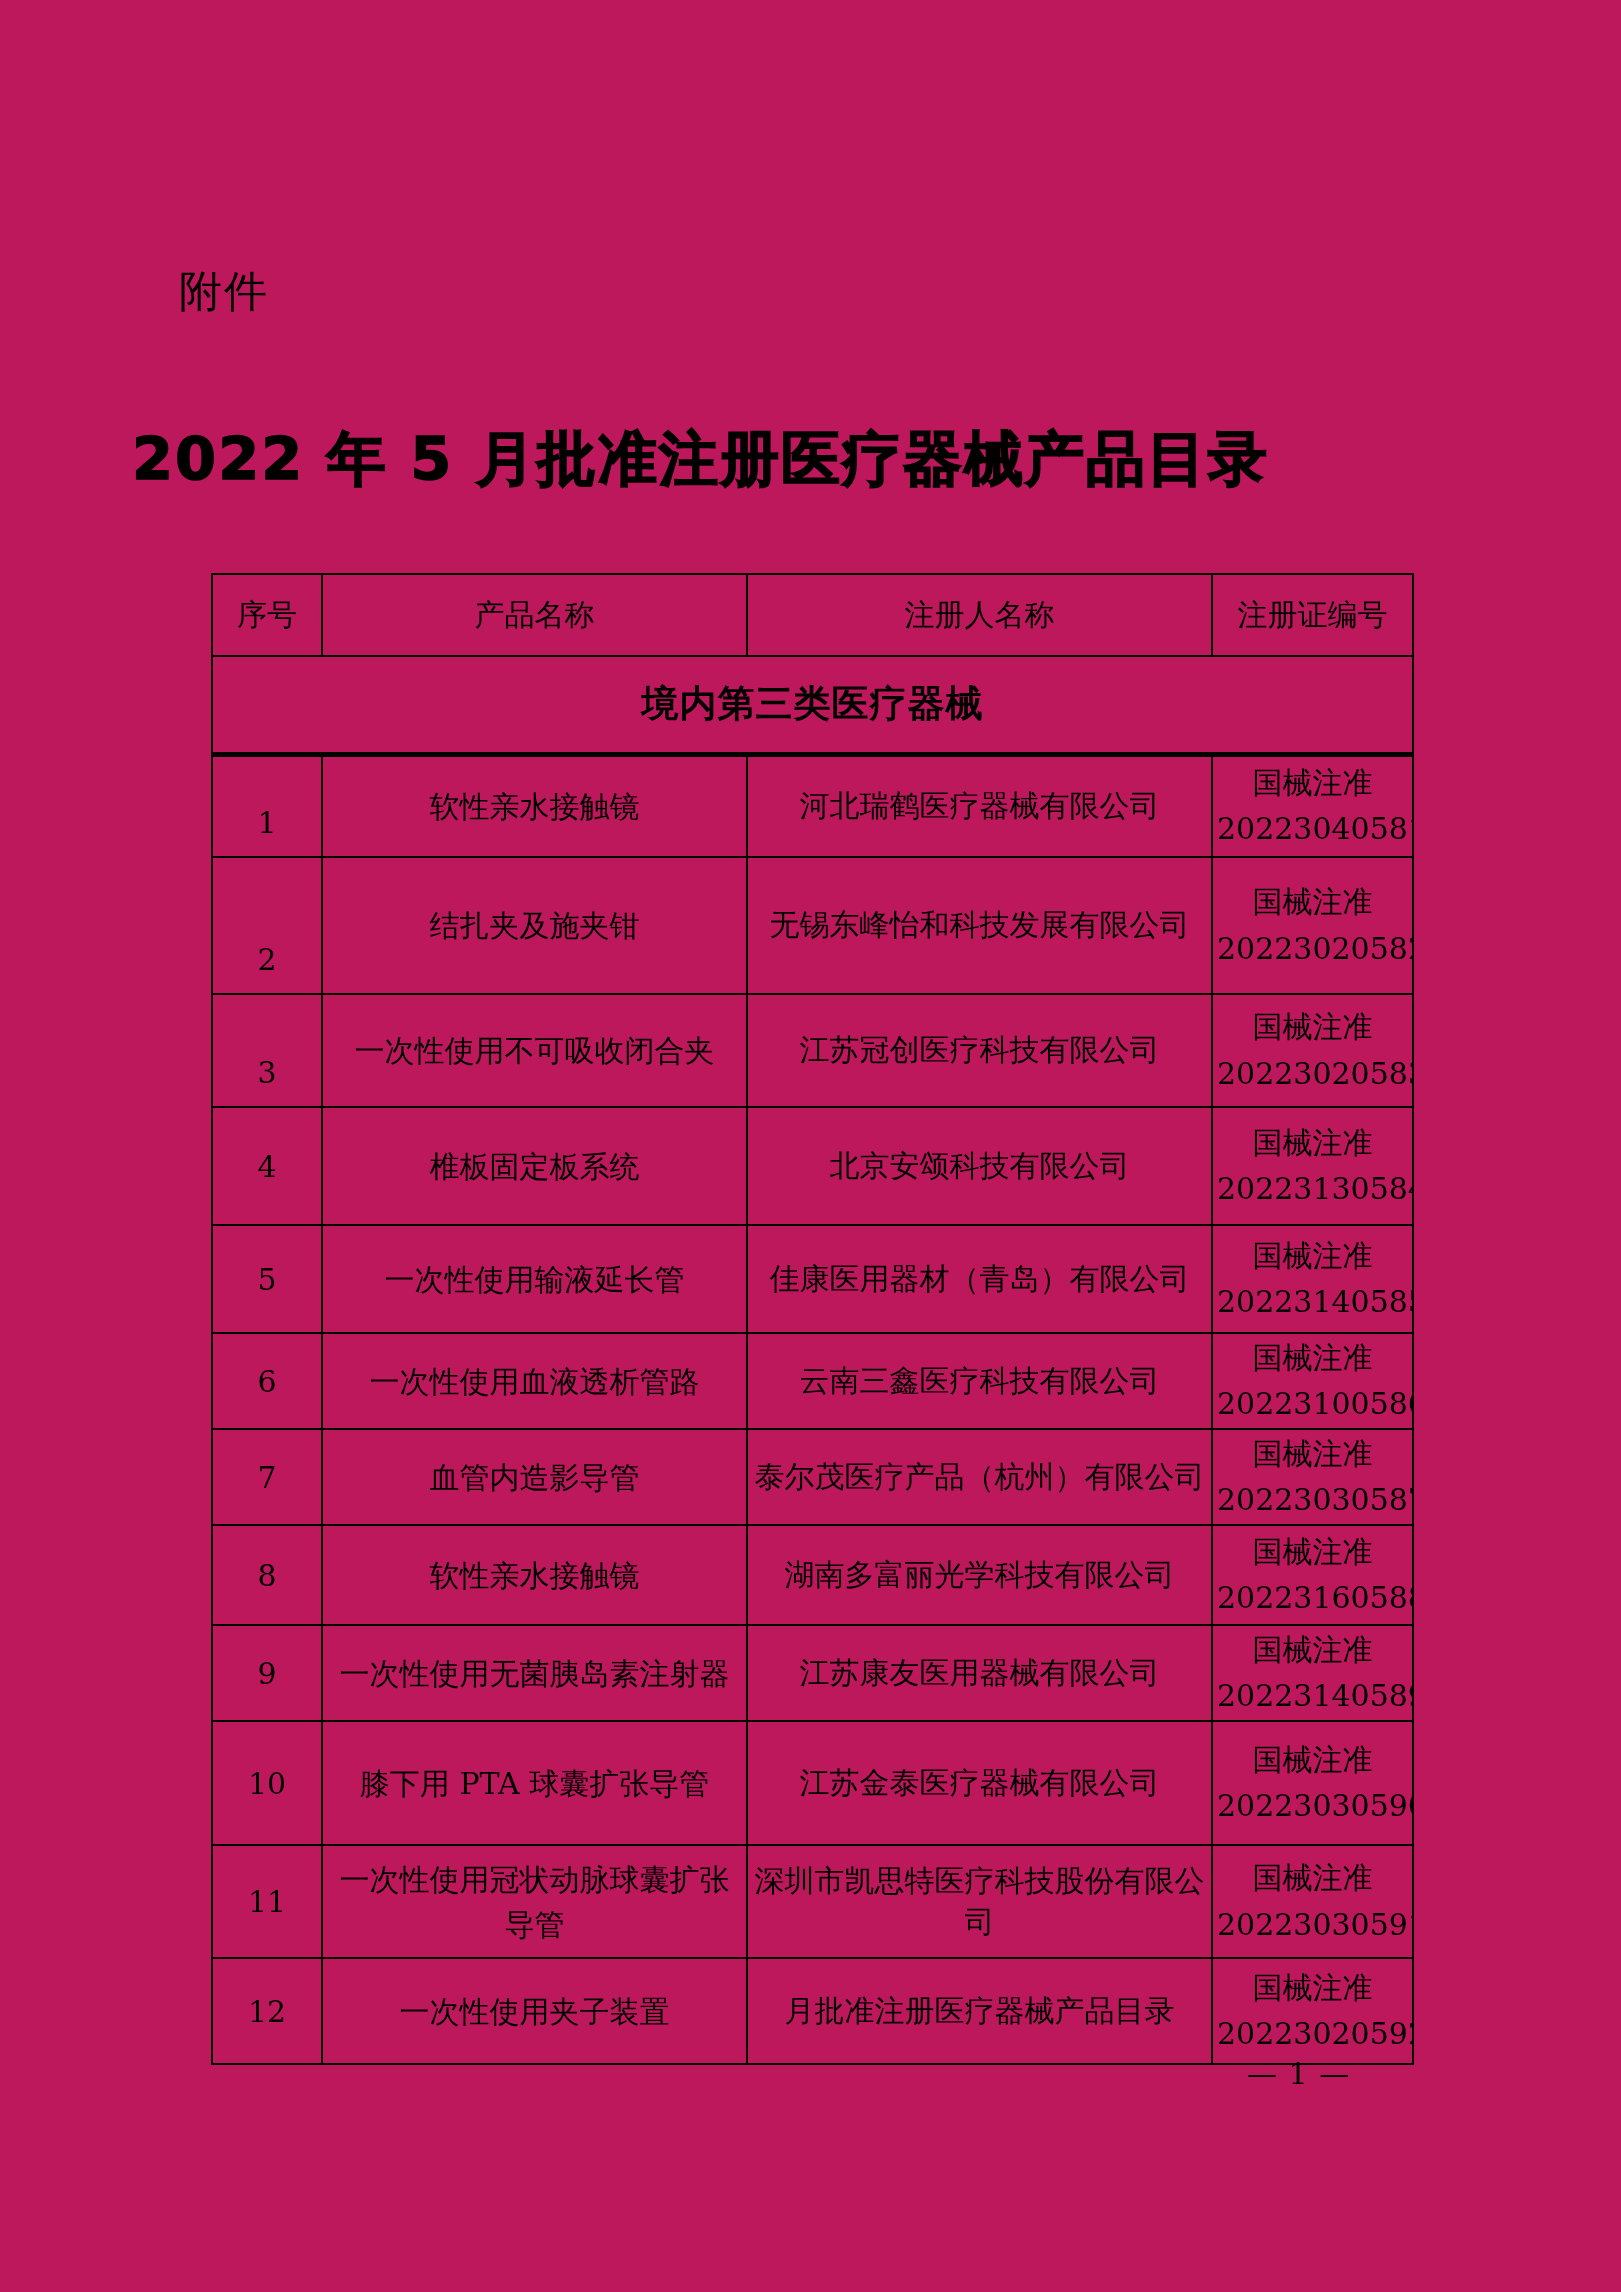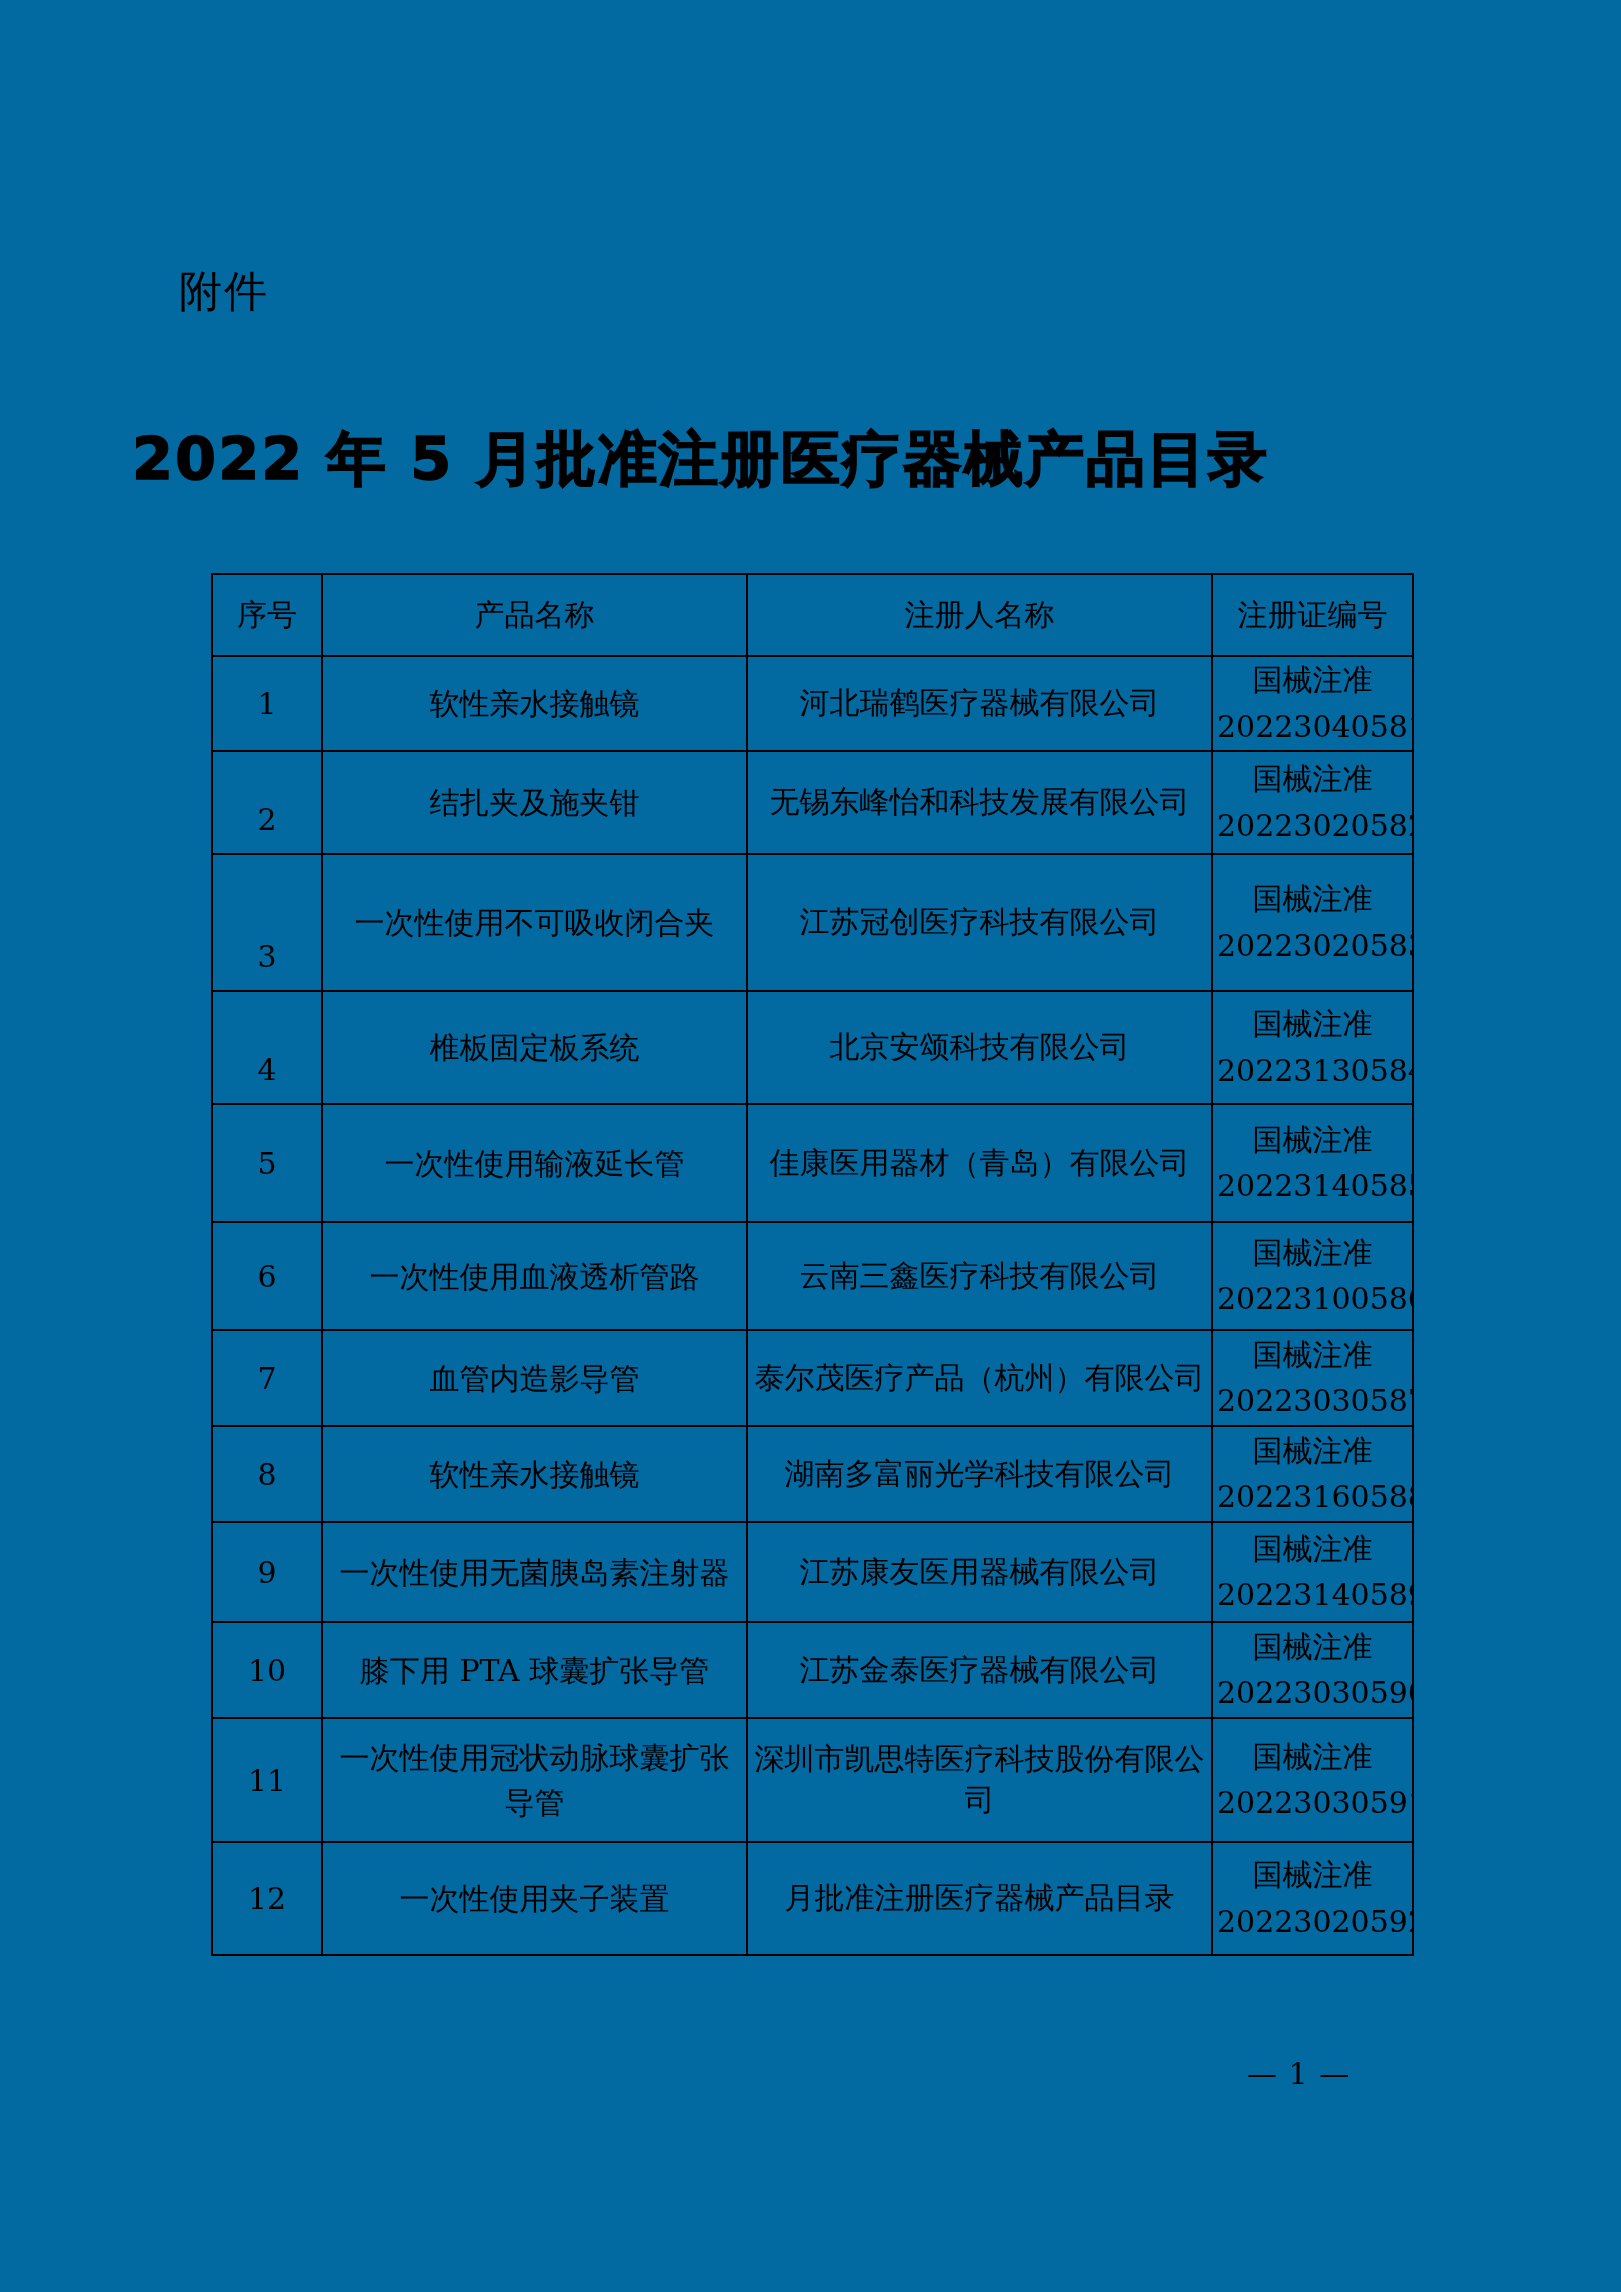--- a/index.html
+++ b/index.html
@@ -11,21 +11,21 @@
     position: relative;
     width: 1621px;
     height: 2293px;
     font-family: "DejaVu Serif", "Liberation Serif", serif;
     color: #000;
     overflow: hidden;
   }
   .page {
     position: absolute;
     inset: 0;
-    background: #0369a1;
+    background: #be185d;
   }
   .attachment-label {
     position: absolute;
     left: 179px;
     top: 263px;
     font-size: 43px;
     letter-spacing: 2px;
     font-family: "DejaVu Sans", "Liberation Sans", sans-serif;
   }
   .doc-title {
@@ -133,20 +133,23 @@
     </colgroup>
     <thead>
       <tr>
         <th>序号</th>
         <th>产品名称</th>
         <th>注册人名称</th>
         <th>注册证编号</th>
       </tr>
     </thead>
     <tbody id="catalog-body">
+      <tr class="section-row">
+        <td colspan="4">境内第三类医疗器械</td>
+      </tr>
 
     <tr>
     <td class="col-num">1</td>
     <td class="col-product">软性亲水接触镜</td>
     <td class="col-registrant">河北瑞鹤医疗器械有限公司</td>
     <td class="col-cert">
       <div>国械注准</div>
       <div>20223040581</div>
     </td>
   </tr>

